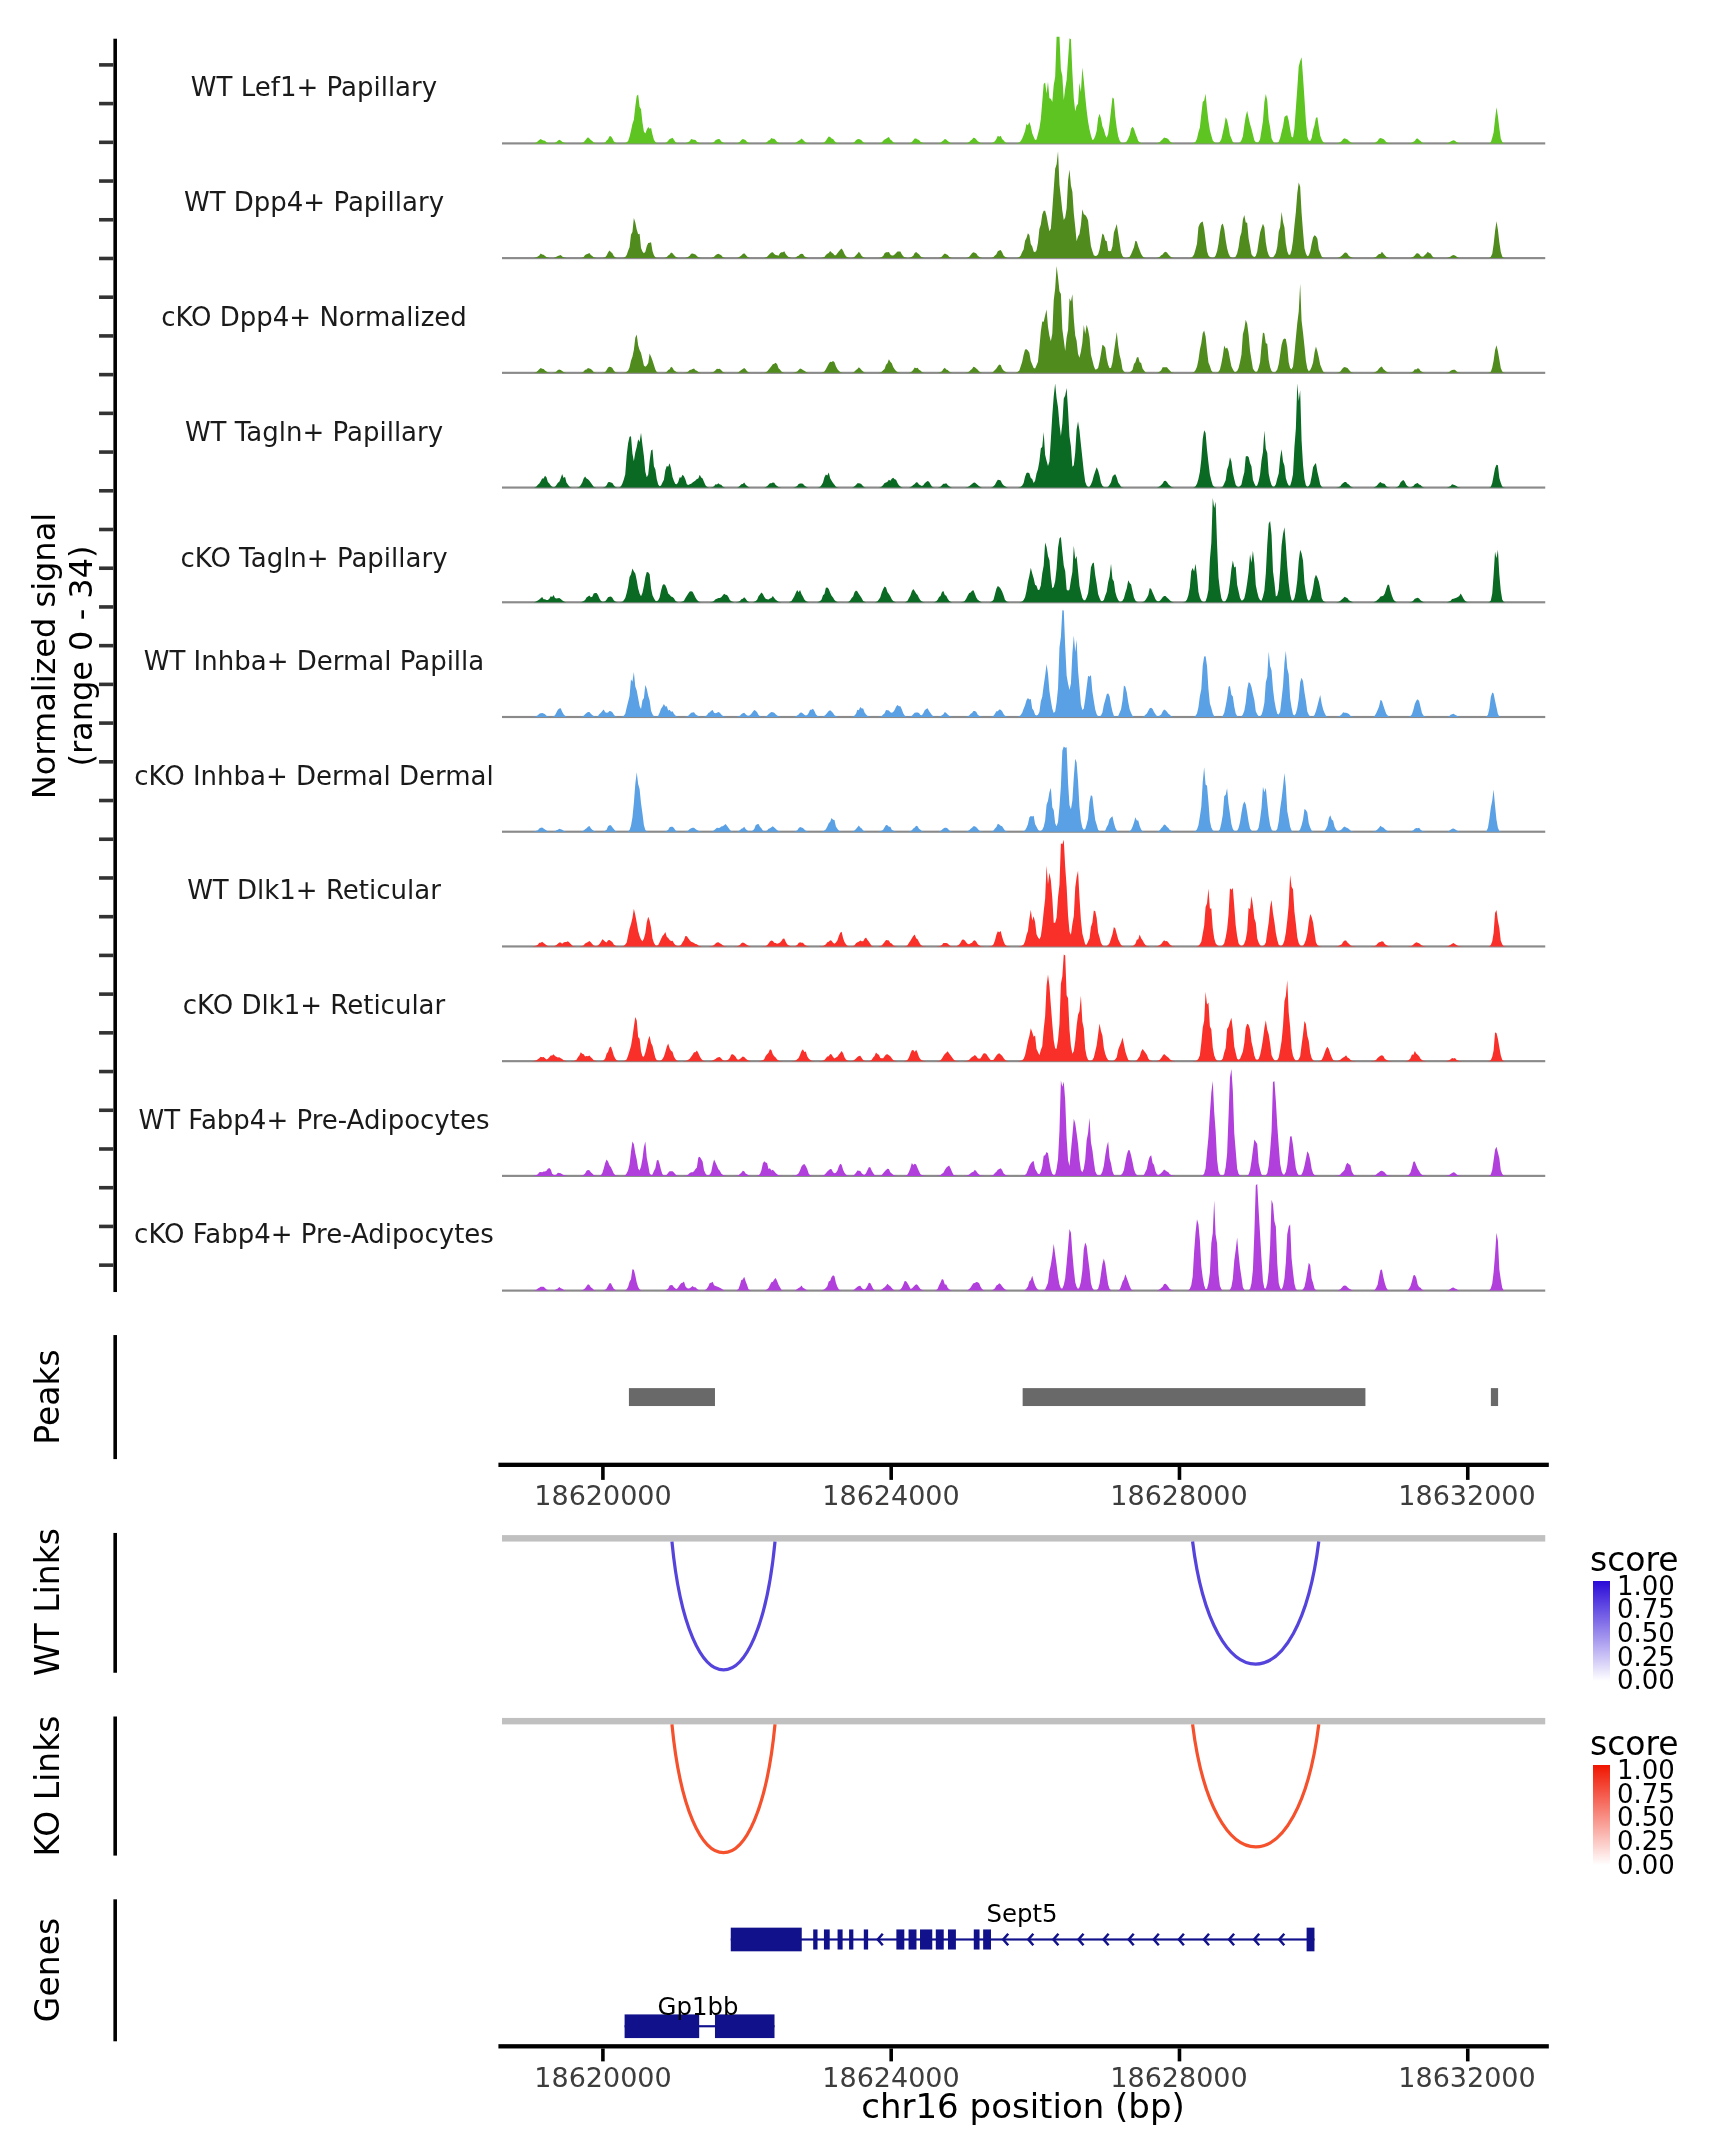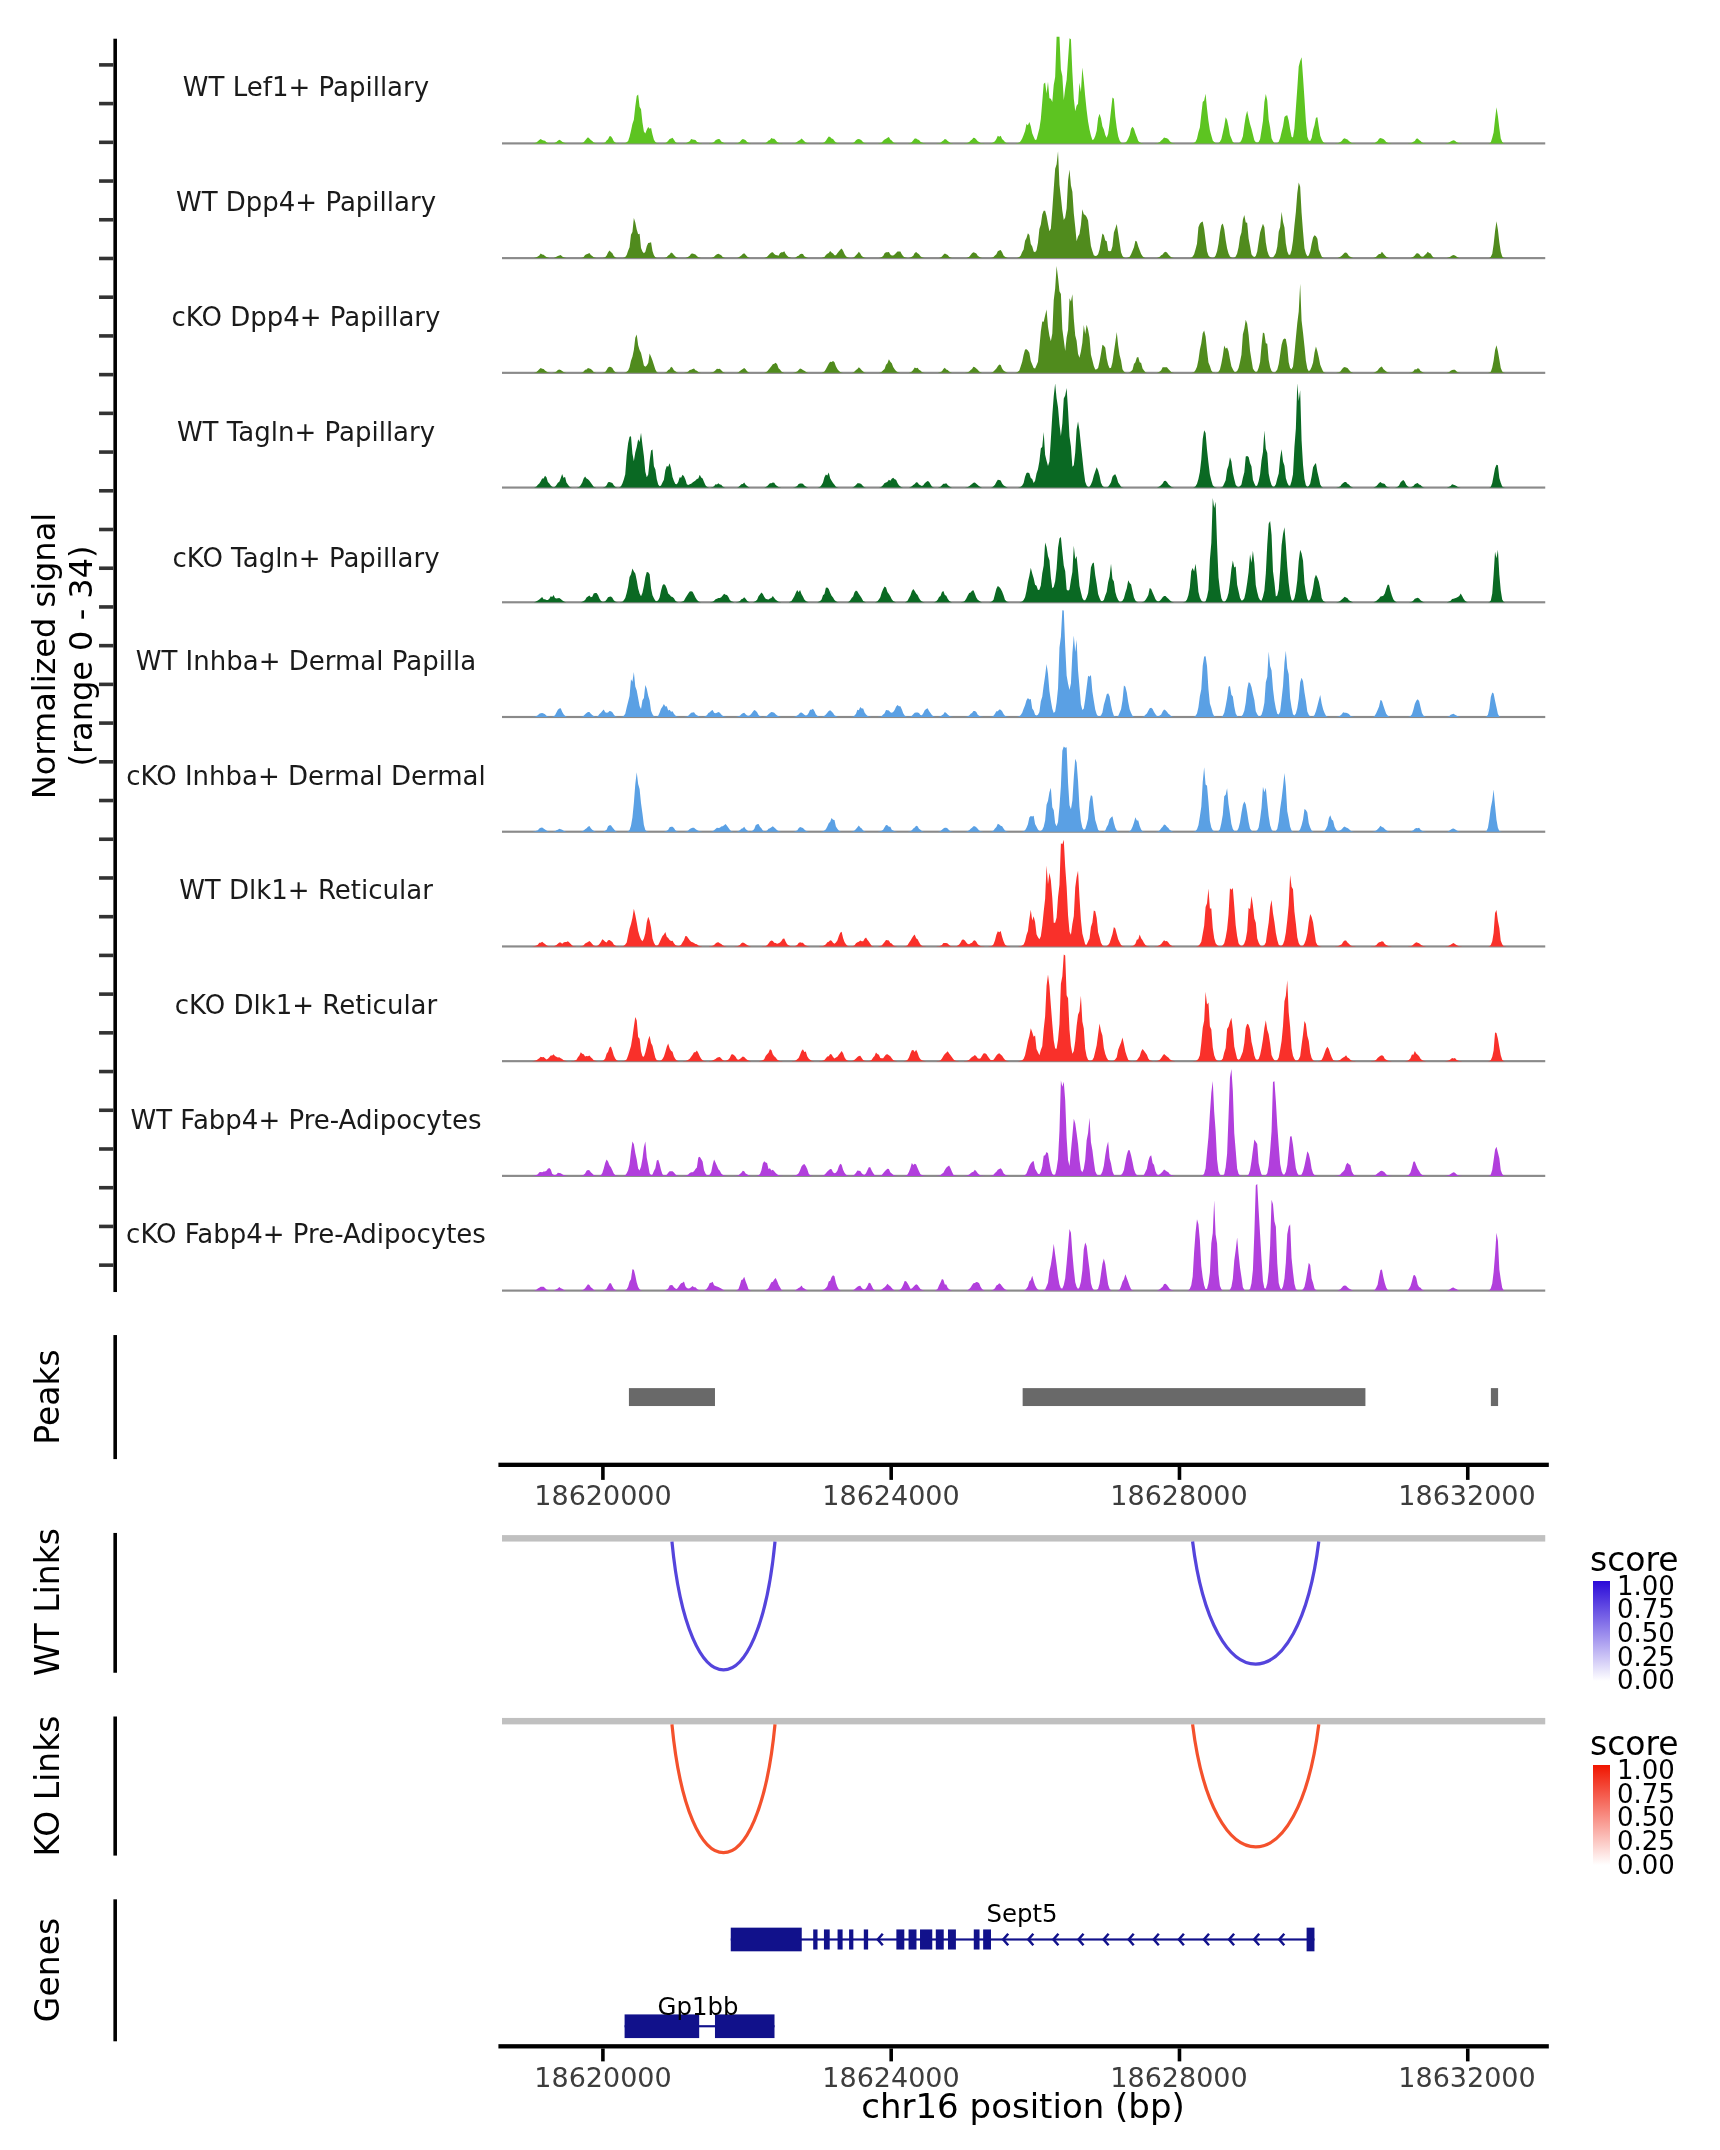--- a/index.html
+++ b/index.html
@@ -1,19 +1,19 @@
 <!DOCTYPE html>
 <html style="font-size:11.5px"><head>
 <meta charset="utf-8">
 <style>
   html,body{margin:0;padding:0;background:#fff;}
   #fig{position:relative;width:1721px;height:2151px;background:#ffffff;
        font-family:"DejaVu Sans",sans-serif;overflow:hidden;}
   #plot-svg{position:absolute;left:0;top:0;}
-  .track-label{position:absolute;left:114px;width:384px;text-align:center;
+  .track-label{position:absolute;left:122px;width:384px;text-align:center;
        font-size:26px;color:#1a1a1a;transform:translateY(-50%);white-space:nowrap;}
   .section-label{position:absolute;font-size:33px;color:#000;white-space:nowrap;
        transform:translate(-50%,-50%) rotate(-90deg);}
   #yaxis-label{position:absolute;left:63px;top:656px;text-align:center;
        font-size:32px;line-height:37px;color:#000;white-space:nowrap;
        transform:translate(-50%,-50%) rotate(-90deg);}
   .tick-label{position:absolute;transform:translateX(-50%);font-size:27px;
        color:#3d3d3d;white-space:nowrap;}
   .legend-title{position:absolute;font-size:33px;color:#000;}
   .legend-bar{position:absolute;width:17px;height:100px;}
@@ -144,21 +144,21 @@
   </div>
 
   <div class="section-label" style="left:47px;top:1397px;">Peaks</div>
   <div class="section-label" style="left:47px;top:1602px;">WT Links</div>
   <div class="section-label" style="left:47px;top:1786px;">KO Links</div>
   <div class="section-label" style="left:47px;top:1970px;">Genes</div>
 
   <div id="track-labels">
       <div class="track-label" style="top: 87px;">WT Lef1+ Papillary</div>
       <div class="track-label" style="top: 202px;">WT Dpp4+ Papillary</div>
-      <div class="track-label" style="top: 317px;">cKO Dpp4+ Papillary</div>
+      <div class="track-label" style="top: 317px;">cKO Dpp4+ Normalized</div>
       <div class="track-label" style="top: 432px;">WT Tagln+ Papillary</div>
       <div class="track-label" style="top: 546px; margin-top: 12px;">cKO Tagln+ Papillary</div>
       <div class="track-label" style="top: 661px;">WT Inhba+ Dermal Papilla</div>
       <div class="track-label" style="top: 776px;">cKO Inhba+ Dermal Dermal</div>
       <div class="track-label" style="top: 890px;">WT Dlk1+ Reticular</div>
       <div class="track-label" style="top: 1005px;">cKO Dlk1+ Reticular</div>
       <div class="track-label" style="top: 1120px;">WT Fabp4+ Pre-Adipocytes</div>
       <div class="track-label" style="top: 1234px;">cKO Fabp4+ Pre-Adipocytes</div>
     </div>
   <div id="axis1-ticklabels">

